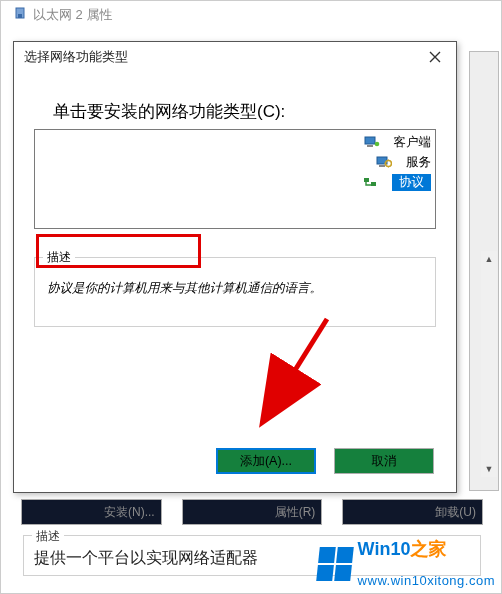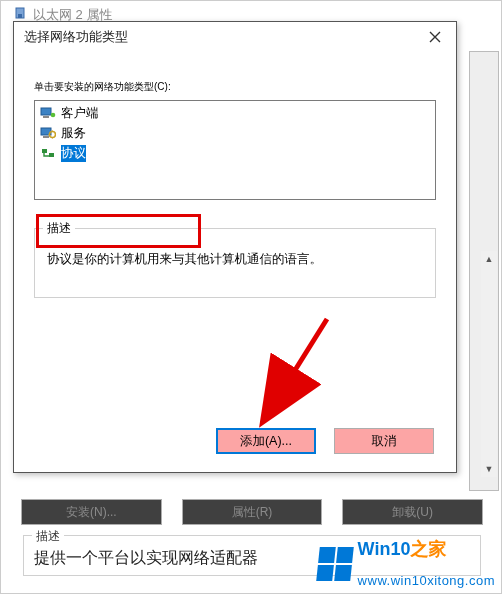--- a/index.html
+++ b/index.html
@@ -50,25 +50,26 @@
   .bg-buttons {
     position: absolute;
     left: 20px; right: 20px; top: 498px;
     display: flex;
     gap: 20px;
     justify-content: space-between;
   }
   .bg-buttons button {
     flex: 1;
     height: 26px;
-    background: #404040;
+    background: #0f172a;
     border: 1px solid #adadad;
     color: #8a8a8a;
     font-family: inherit;
     font-size: 12px;
+    text-align: right;
   }
   .fieldset2 {
     position: absolute;
     left: 22px; right: 22px; top: 534px;
     border: 1px solid #d0d0d0;
     padding: 12px 10px 6px 10px;
   }
   .fieldset2 .legend {
     position: absolute;
     top: -8px; left: 8px;
@@ -79,21 +80,21 @@
   .fieldset2 .desc {
     color: #222;
     font-size: 16px;
     white-space: nowrap;
     overflow: hidden;
   }
 
   
   .dialog {
     position: absolute;
-    left: 12px; top: 20px;
+    left: 12px; top: 40px;
     width: 444px; height: 452px;
     background: #fff;
     border: 1px solid #555;
     box-shadow: 2px 2px 6px rgba(0,0,0,.25);
     z-index: 10;
   }
   .dlg-title {
     height: 30px;
     display: flex;
     align-items: center;
@@ -101,69 +102,70 @@
     padding: 0 8px 0 10px;
     font-size: 13px;
     color: #222;
   }
   .dlg-close {
     width: 26px; height: 22px;
     display:flex;align-items:center;justify-content:center;
     font-size: 14px;
   }
   .dlg-body { padding: 28px 20px 16px 20px; }
-  .prompt { margin-bottom: 6px; font-size: 10px; }
+  .prompt { margin-bottom: 6px; font-size: 17px; margin-left: 19px; }
   .listbox {
     border: 1px solid #7a7a7a;
     height: 100px;
     background: #fff;
     padding: 2px 2px;
   }
   .li {
     display: flex;
     align-items: center;
     height: 20px;
     padding: 0 2px;
-    gap: 4px;
+    gap: 13px;
     font-size: 12.5px;
+    justify-content: flex-end;
   }
   .li .icon { width:18px; height:16px; display:flex; align-items:center; justify-content:center; }
   .li.sel .txt {
     background: #0078d7;
     color: #fff;
-    padding: 0 0;
+    padding: 0 7px;
   }
   .redbox {
     position: absolute;
     left: 22px; top: 192px;
     width: 165px; height: 34px;
     border: 3px solid #e00000;
     pointer-events: none;
   }
   .fieldset {
     margin-top: 28px;
     border: 1px solid #d0d0d0;
     padding: 22px 12px 28px 12px;
     position: relative;
   }
   .fieldset .legend {
     position: absolute;
     top: -9px; left: 8px;
     background: #fff;
     padding: 0 4px;
   }
-  .fieldset .desc { font-size: 12.5px; line-height: 1.4; }
+  .fieldset .desc { font-size: 12.5px; line-height: 1.4; font-style: italic; }
   .dlg-buttons {
     position: absolute;
     right: 22px; bottom: 18px;
     display: flex; gap: 18px;
   }
   .dlg-buttons button {
     width: 100px; height: 26px;
-    background: #fca5a5;
+    background: #15803d;
     border: 1px solid #adadad;
     font-family: inherit;
     font-size: 12.5px;
   }
   .dlg-buttons button.primary {
     border: 2px solid #0078d7;
   }
 
   
   .arrow {

